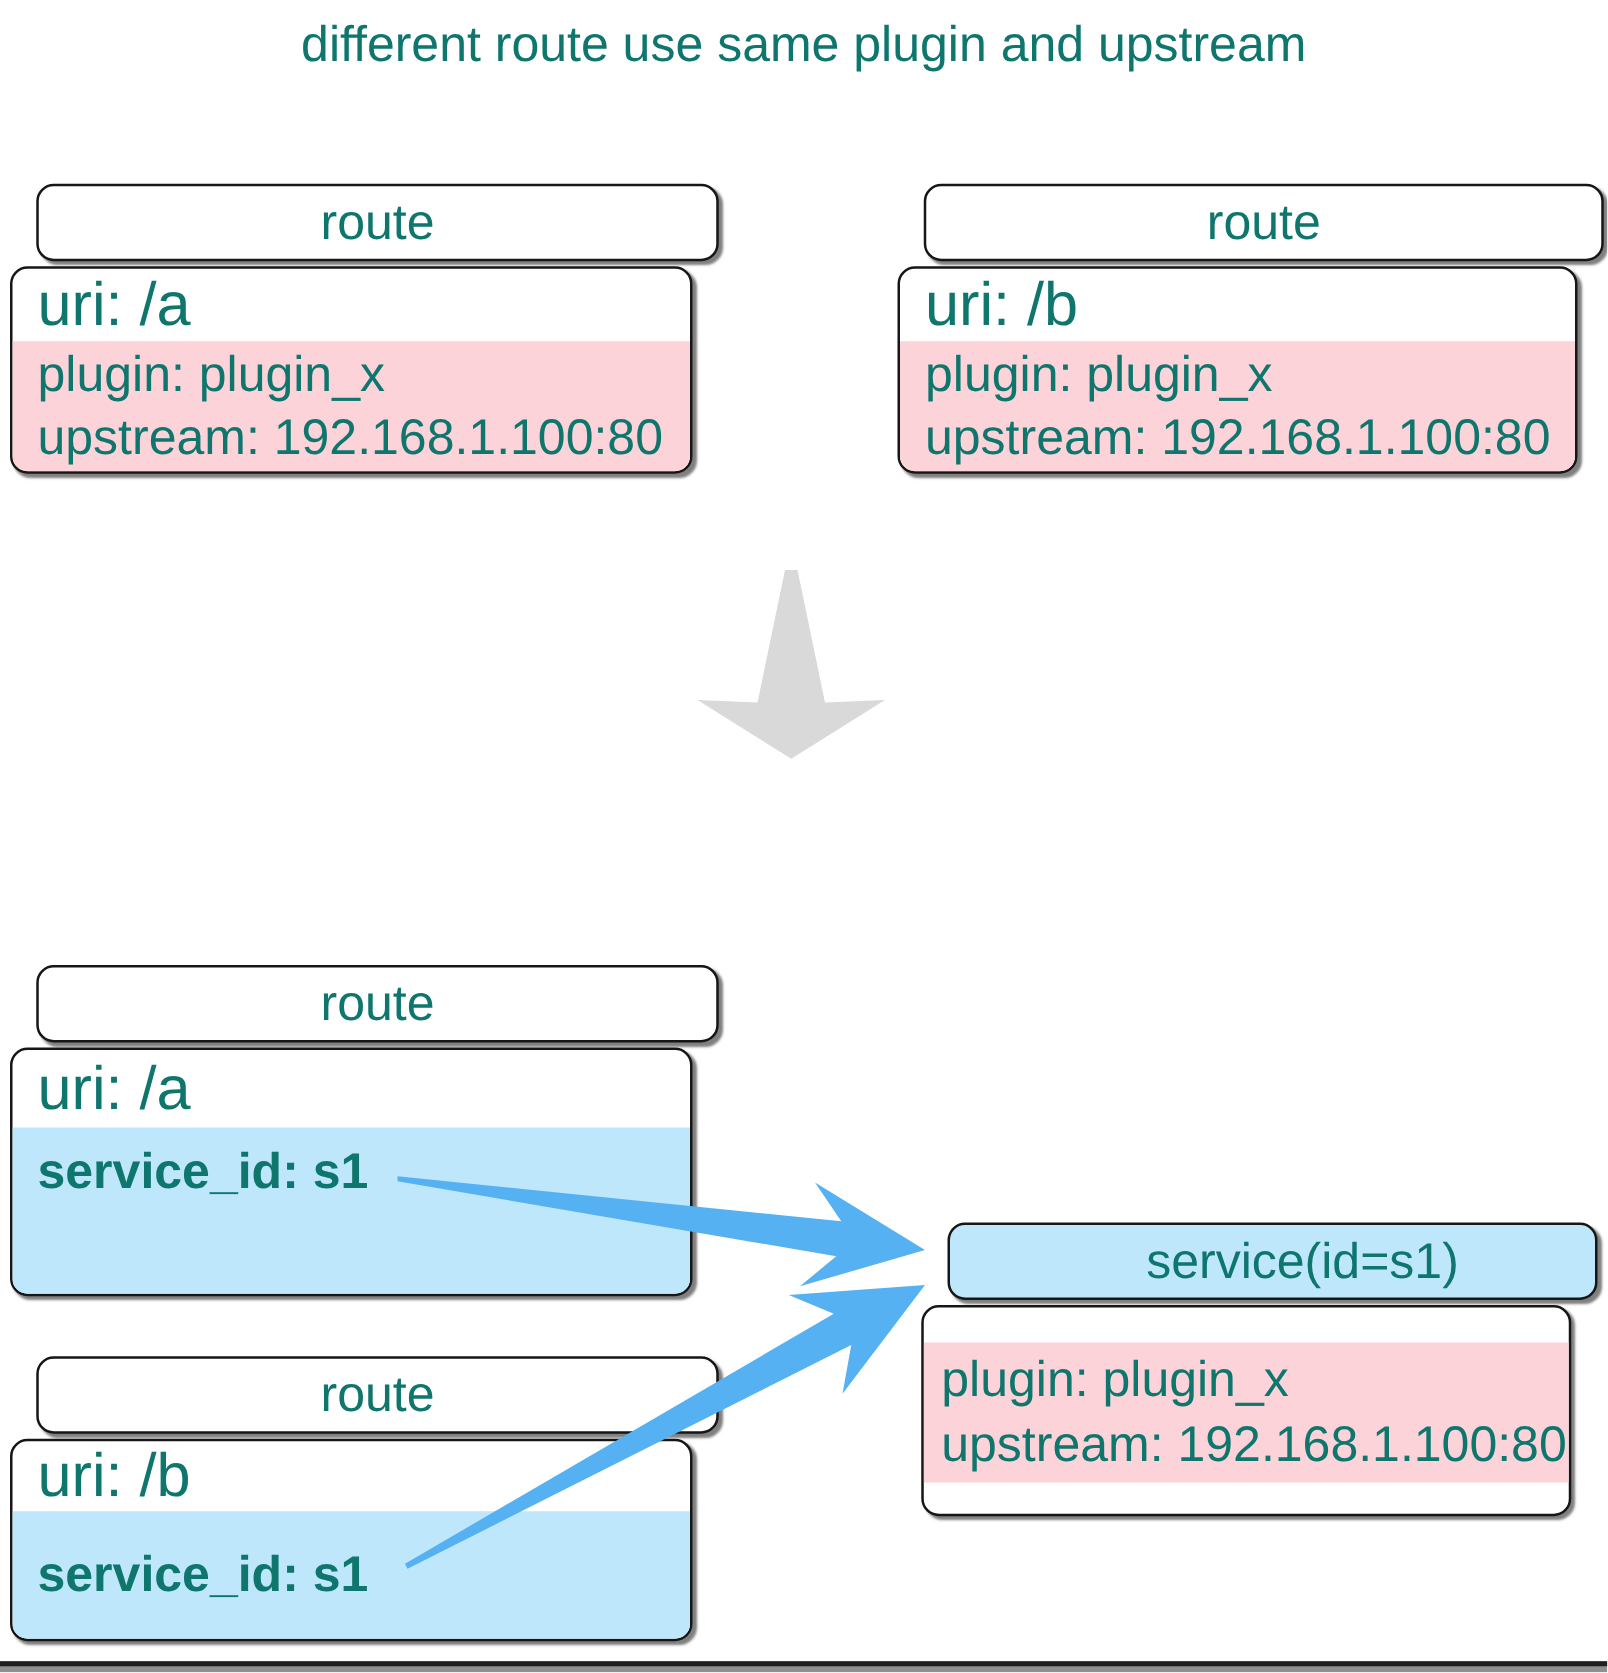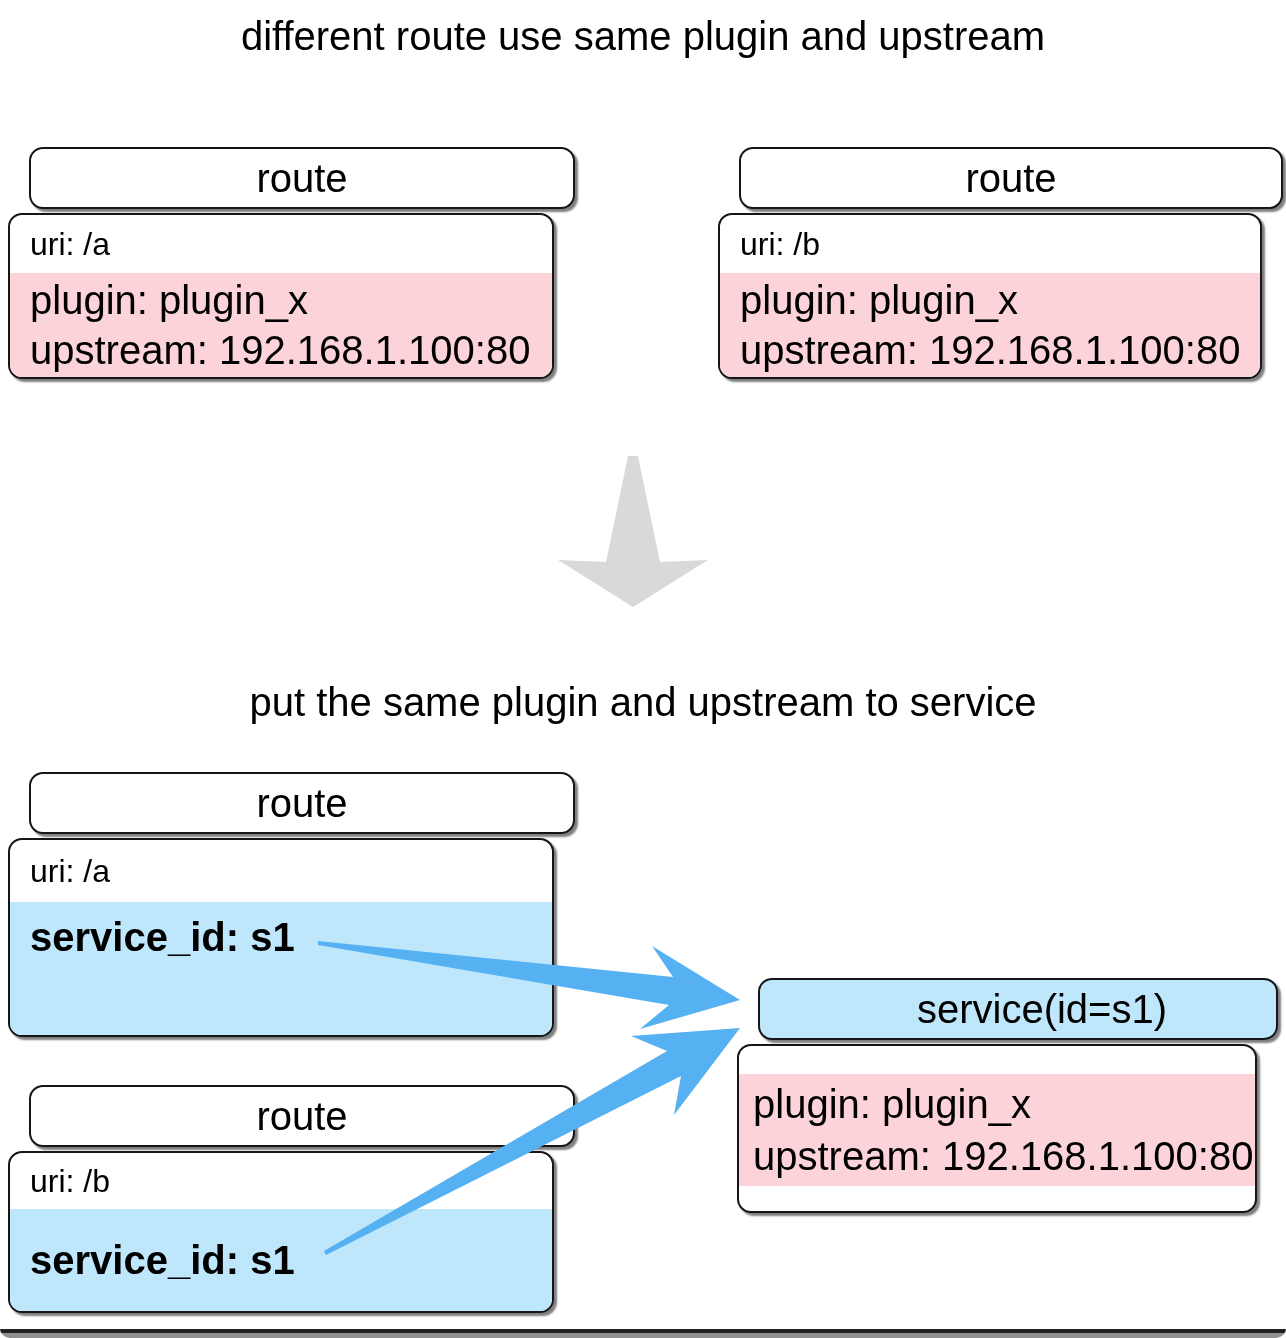--- a/index.html
+++ b/index.html
@@ -1,39 +1,39 @@
 <!DOCTYPE html>
 <html><head>
 <meta charset="utf-8">
 <style>
   html,body { margin:0; padding:0; background:#ffffff; }
   #canvas {
     position:relative; width:1286px; height:1338px; background:#ffffff;
-    font-family:"Liberation Sans", sans-serif; color:#000000; overflow:hidden;border-radius:10px;
+    font-family:"Liberation Sans", sans-serif; color:#0f766e; overflow:hidden;
   }
   .title {
     position:absolute; left:0; width:100%; text-align:center;
     font-size:40px; line-height:52px; white-space:nowrap;
   }
   .hdr {
     position:absolute; box-sizing:border-box; height:62px;
     background:#ffffff; border:2.5px solid #161616; border-radius:14px;
     box-shadow:3px 3px 2px rgba(0,0,0,0.50);
     display:flex; align-items:center; justify-content:center;
     font-size:40px; z-index:1; white-space:nowrap;margin-left:21px;
   }
   .hdr.blue-hdr { background:#bee7fc;padding-left:48px; }
   .bdy {
     position:absolute; box-sizing:border-box; background:#ffffff;
     border:2.5px solid #161616; border-radius:14px;
     box-shadow:3px 3px 2px rgba(0,0,0,0.50);
     overflow:hidden; display:flex; flex-direction:column; z-index:1;
   }
   .row {
-    box-sizing:border-box; padding-left:20px; font-size:32px;
+    box-sizing:border-box; padding-left:20px; font-size:49px;
     display:flex; align-items:center; white-space:nowrap; flex:0 0 auto;
   }
   .band {
     flex:1 1 auto; box-sizing:border-box; padding-left:20px; font-size:40px;
     display:flex; flex-direction:column; justify-content:center;
     line-height:50px; white-space:nowrap;
   }
   .pink { background:#fbd3d8; }
   .blue { background:#bee7fc;font-weight:bold; }
   .band.top-align { justify-content:flex-start; padding-top:10px; }
@@ -72,21 +72,20 @@
 
   <div class="hdr" style="left:718px; top:147px; width:544px;">route</div>
   <div class="bdy" style="left:718px; top:213px; width:544px; height:166px;">
     <div class="row" style="height:58px;">uri: /b</div>
     <div class="band pink">
       <div>plugin: plugin_x</div>
       <div>upstream: 192.168.1.100:80</div>
     </div>
   </div>
 
-  <div class="title" style="top:676px;">put the same plugin and upstream to service</div>
 
   <div class="hdr" style="left:8px; top:772px; width:546px;">route</div>
   <div class="bdy" style="left:8px; top:838px; width:546px; height:199px;">
     <div class="row" style="height:62px;">uri: /a</div>
     <div class="band blue top-align">
       <div>service_id: s1</div>
     </div>
   </div>
 
   <div class="hdr" style="left:8px; top:1085px; width:546px;">route</div>

